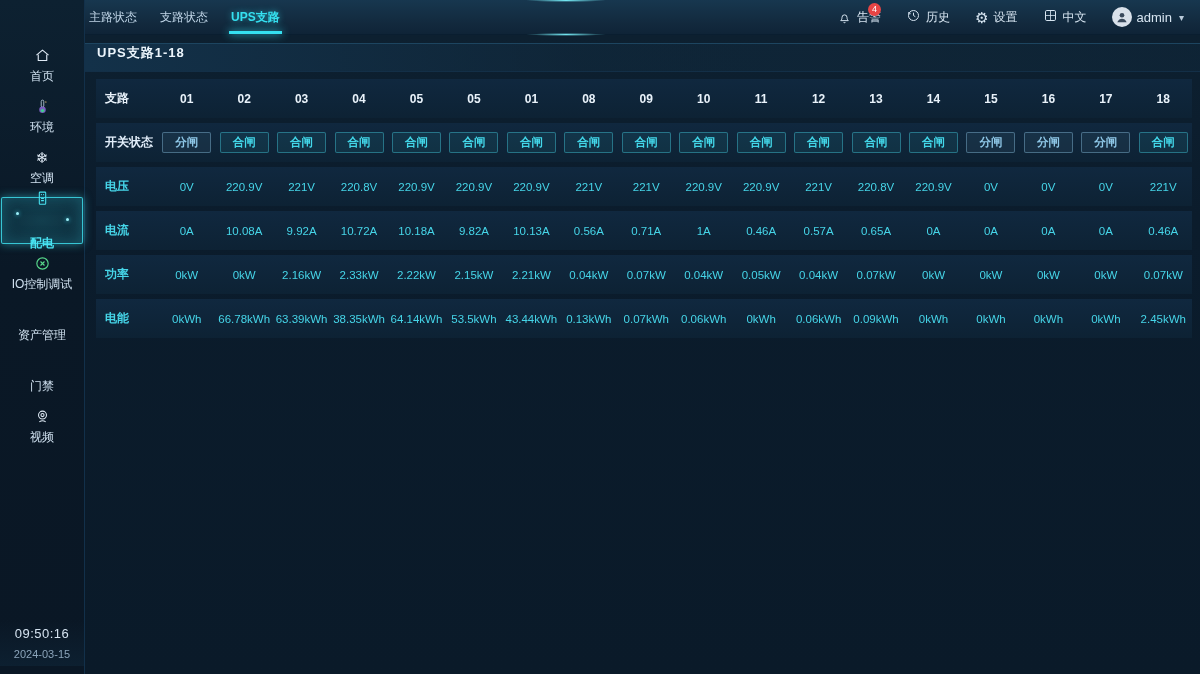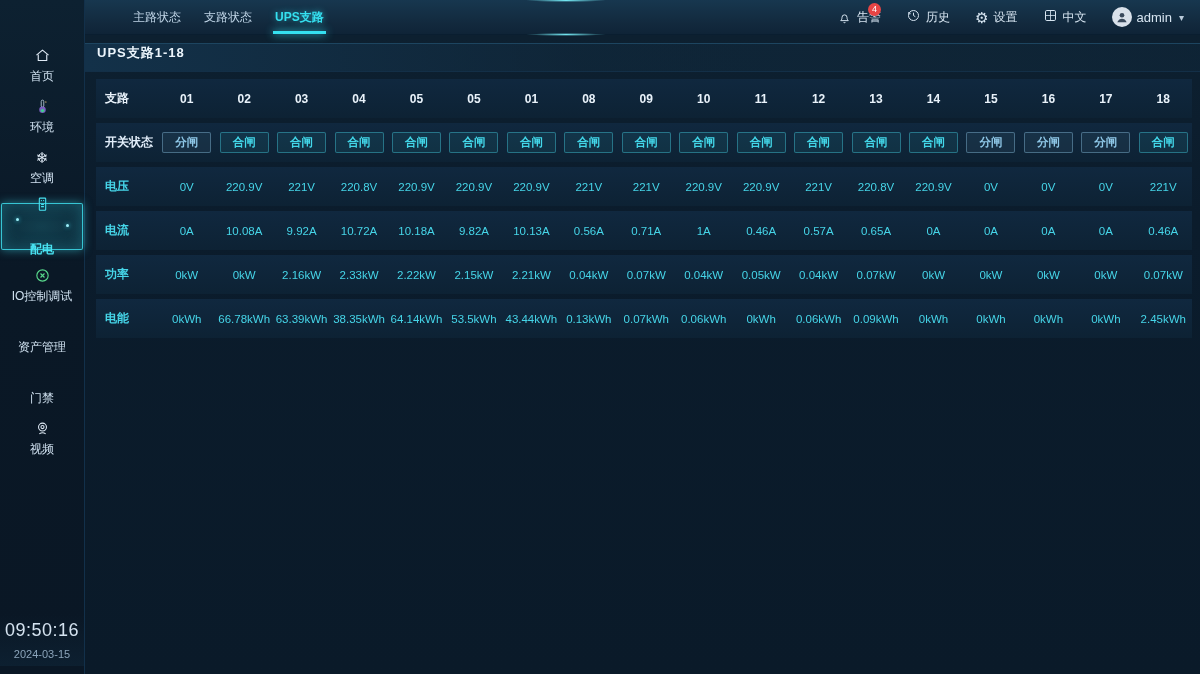--- a/index.html
+++ b/index.html
@@ -18,45 +18,45 @@
   }
   .side-menu { padding-top:40px; display:flex; flex-direction:column;text-align:center; }
   .side-item {
     height:51px; display:flex; flex-direction:column; align-items:center;
     justify-content:center; gap:3px; color:#cfe0ef; font-size:12px; cursor:pointer;
   }
   .side-item .icn { height:18px; display:flex; align-items:center; justify-content:center; color:#dfeaf5; font-size:15px; }
   .side-item .icn svg { width:17px; height:17px; }
   .side-item.noicon .icn { visibility:hidden; }
   .side-item.active {
-    height:47px; margin:10px 1px;
+    height:47px; margin:4px 1px;
     border:1px solid rgba(64,224,240,.85); border-radius:2px;
     background:radial-gradient(ellipse at center, rgba(24,88,104,.6), rgba(12,42,58,.95));
     box-shadow:0 0 10px rgba(64,224,240,.5), inset 0 0 16px rgba(64,224,240,.28);
     color:#49e3f2; position:relative; font-weight:bold;gap:28px;
   }
   .side-item.active .icn { color:#49e3f2; }
   .side-item.active::before, .side-item.active::after {
     content:""; position:absolute; width:3px; height:3px; border-radius:50%;
     background:#9df0fa; box-shadow:0 0 4px #49e3f2;
   }
   .side-item.active::before { left:14px; top:14px; }
   .side-item.active::after  { right:13px; top:20px; }
   .side-clock { position:absolute; bottom:8px; width:100%; text-align:center;
     background:linear-gradient(180deg, rgba(18,48,70,0), rgba(18,48,70,.35)); padding:6px 0; }
-  .side-time { font-size:18px; color:#d5e3f0; letter-spacing:.5px; }
+  .side-time { font-size:13px; color:#d5e3f0; letter-spacing:.5px; }
   .side-date { font-size:11px; color:#8ba4ba; margin-top:7px; }
   
   .topnav {
     position:absolute; left:85px; top:0; right:0; height:35px;
     background:linear-gradient(180deg,#17374f 0%,#12293d 70%,#0f2437 100%);
     display:flex; align-items:center; z-index:4;
     border-bottom:1px solid #0a1e30;
   }
-  .tabs { display:flex; gap:19px; padding-left:2px; height:100%; align-items:center;margin-left:44px; }
+  .tabs { display:flex; gap:19px; padding-left:2px; height:100%; align-items:center; }
   .tab { font-size:12px; color:#bfd4e6; cursor:pointer; position:relative; height:100%;
     display:flex; align-items:center; padding:0 2px; }
   .tab.active { color:#35e0f0; font-weight:bold; text-shadow:0 0 6px rgba(53,224,240,.6); }
   .tab.active::after { content:""; position:absolute; left:0; right:0; bottom:0; height:3px;
     background:#35e0f0; box-shadow:0 0 8px #35e0f0; }
   .nav-streak { position:absolute; height:3px; width:80px; left:441px; border-radius:2px;
     background:radial-gradient(ellipse at center, rgba(120,240,250,.95), rgba(53,224,240,0) 70%); }
   .nav-streak.top { top:-1px; } .nav-streak.bot { bottom:-2px; }
   .nav-actions { margin-left:auto; display:flex; align-items:center; gap:25px; padding-right:16px; }
   .nav-act { display:flex; align-items:center; gap:5px; font-size:12px; color:#d6e4f0; cursor:pointer; }

